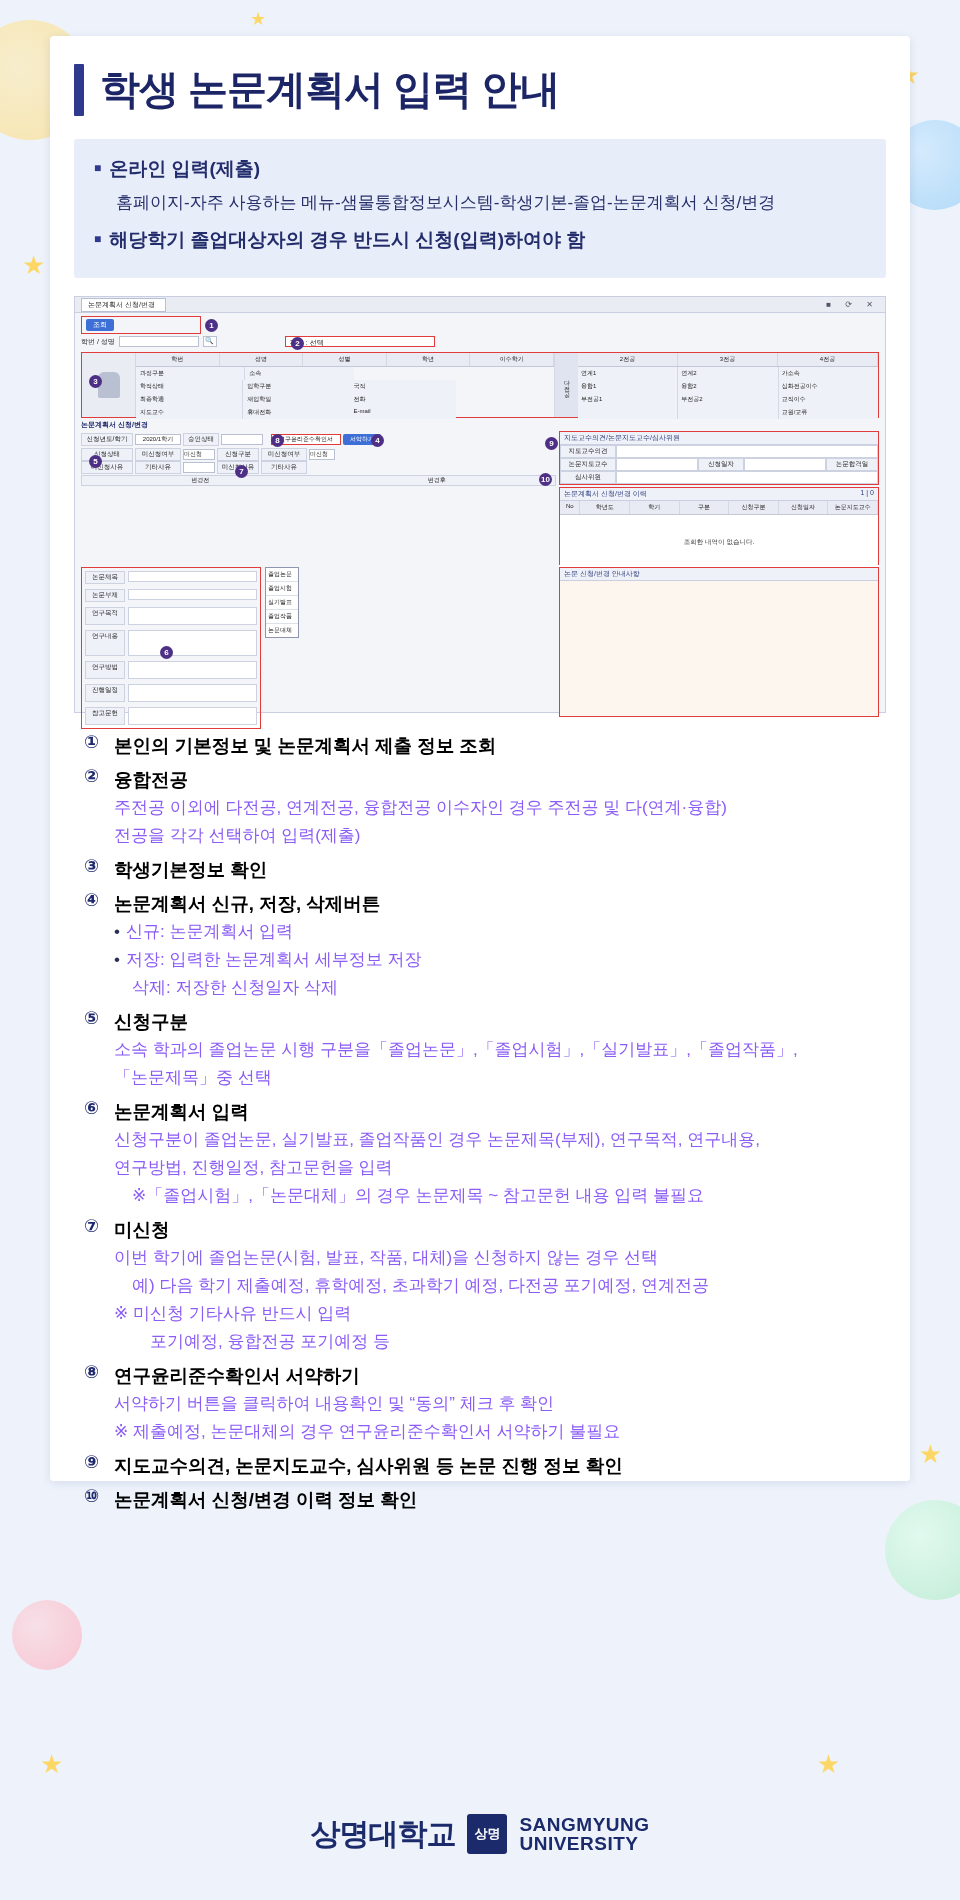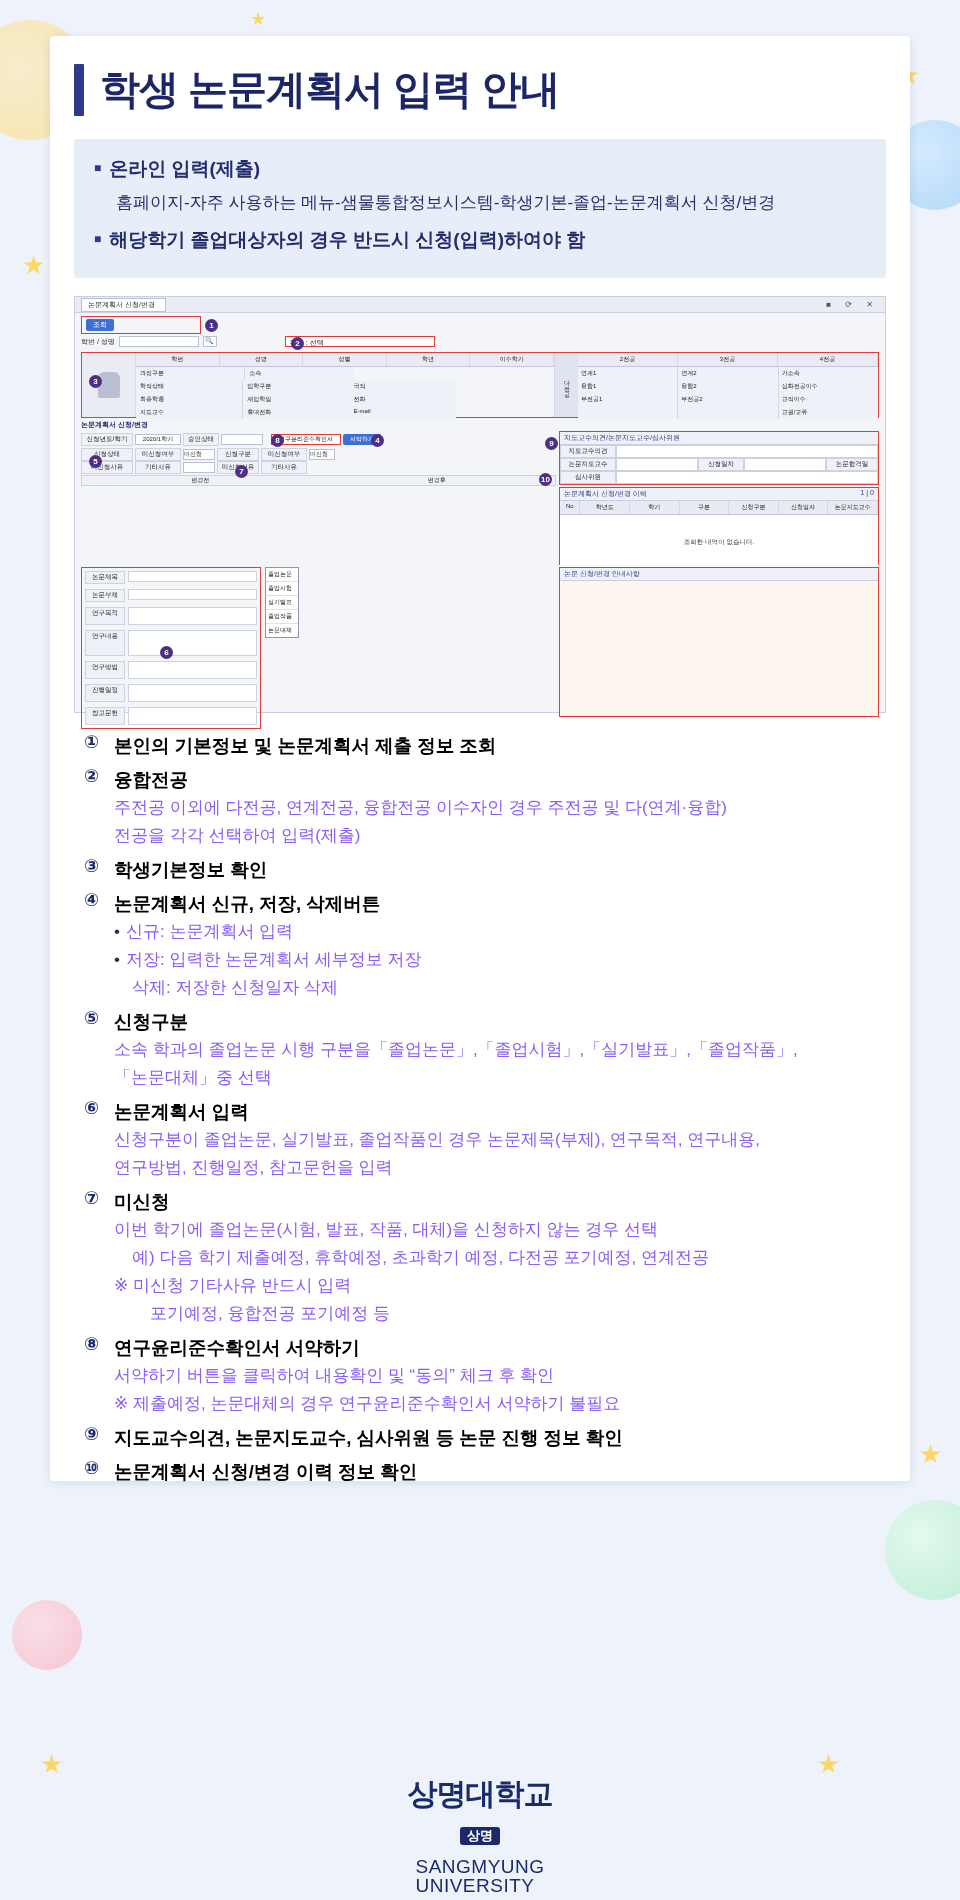--- a/index.html
+++ b/index.html
@@ -72,26 +72,26 @@
   .num{font-size:18px;color:#1f2a6e;font-weight:bold;width:22px;flex:none;}
   .h-txt{font-size:18.5px;font-weight:bold;color:#000000;line-height:29px;}
   .sub{font-size:17px;color:#8b5cf6;line-height:28px;padding-left:30px;}
   .sub.dot::before{content:"•";color:#2a2f55;margin-right:6px;}
   .sub.ind{padding-left:48px;}
   .sub.ind2{padding-left:66px;}
 
   
   .footer{
     position:absolute;left:0;right:0;bottom:36px;height:60px;
-    display:flex;align-items:center;justify-content:center;gap:12px;flex-direction:column;
+    display:flex;align-items:center;justify-content:center;gap:12px;
   }
   .logo-ko{font-size:30px;font-weight:bold;color:#1b2a6b;letter-spacing:-1px;}
   .logo-mark{width:40px;height:40px;background:#1b2a6b;border-radius:3px;color:#fff;display:flex;align-items:center;justify-content:center;font-size:13px;font-weight:bold;}
   .logo-en{line-height:19px;}
-  .logo-en div{font-size:19px;font-weight:normal;color:#1b2a6b;letter-spacing:.5px;}
+  .logo-en div{font-size:19px;font-weight:bold;color:#1b2a6b;letter-spacing:.5px;}
 </style>
 </head>
 <body>
 
 <div class="bg-doodle d1"></div>
 <div class="bg-doodle d2"></div>
 <div class="bg-doodle d3"></div>
 <div class="bg-doodle d4"></div>
 <div class="star s1">★</div>
 <div class="star s2">★</div>
@@ -369,30 +369,31 @@
       <div class="sub dot">저장: 입력한 논문계획서 세부정보 저장</div>
       <div class="sub ind">삭제: 저장한 신청일자 삭제</div>
     </div>
 
     <div class="item">
       <div class="it-head">
           <span class="num">⑤</span>
           <span class="h-txt">신청구분</span>
         </div>
       <div class="sub">소속 학과의 졸업논문 시행 구분을「졸업논문」,「졸업시험」,「실기발표」,「졸업작품」,</div>
-      <div class="sub">「논문대체」중 선택</div>
+      <div class="sub">「논문제목」중 선택</div>
     </div>
 
     <div class="item">
       <div class="it-head">
           <span class="num">⑥</span>
           <span class="h-txt">논문계획서 입력</span>
         </div>
       <div class="sub">신청구분이 졸업논문, 실기발표, 졸업작품인 경우 논문제목(부제), 연구목적, 연구내용,</div>
       <div class="sub">연구방법, 진행일정, 참고문헌을 입력</div>
+      <div class="sub ind">※「졸업시험」,「논문대체」의 경우 논문제목 ~ 참고문헌 내용 입력 불필요</div>
     </div>
 
     <div class="item">
       <div class="it-head">
           <span class="num">⑦</span>
           <span class="h-txt">미신청</span>
         </div>
       <div class="sub">이번 학기에 졸업논문(시험, 발표, 작품, 대체)을 신청하지 않는 경우 선택</div>
       <div class="sub ind">예) 다음 학기 제출예정, 휴학예정, 초과학기 예정, 다전공 포기예정, 연계전공</div>
       <div class="sub">※ 미신청 기타사유 반드시 입력</div>

